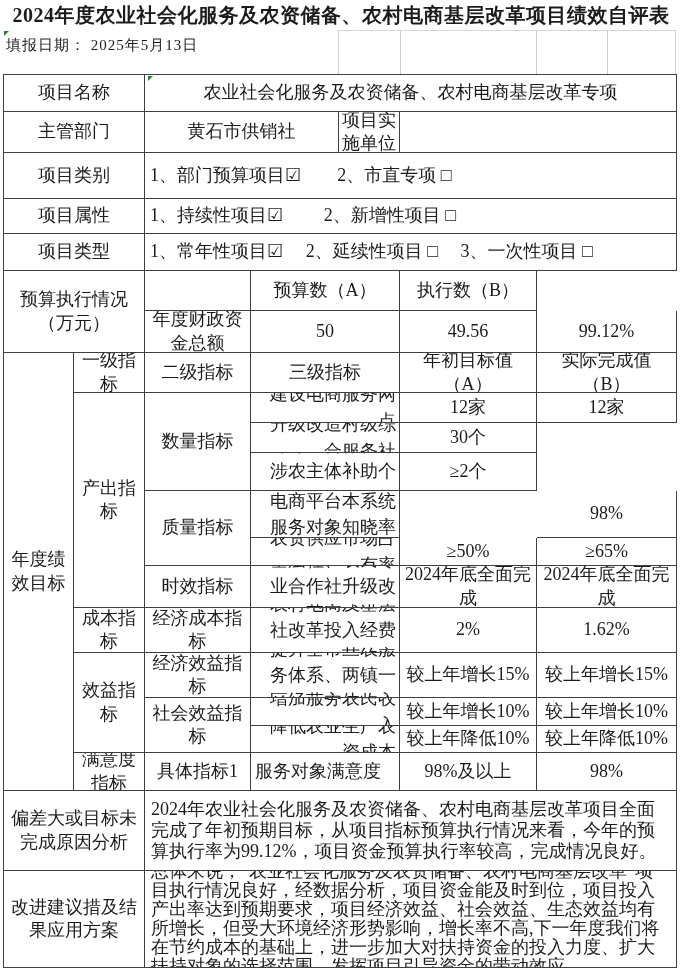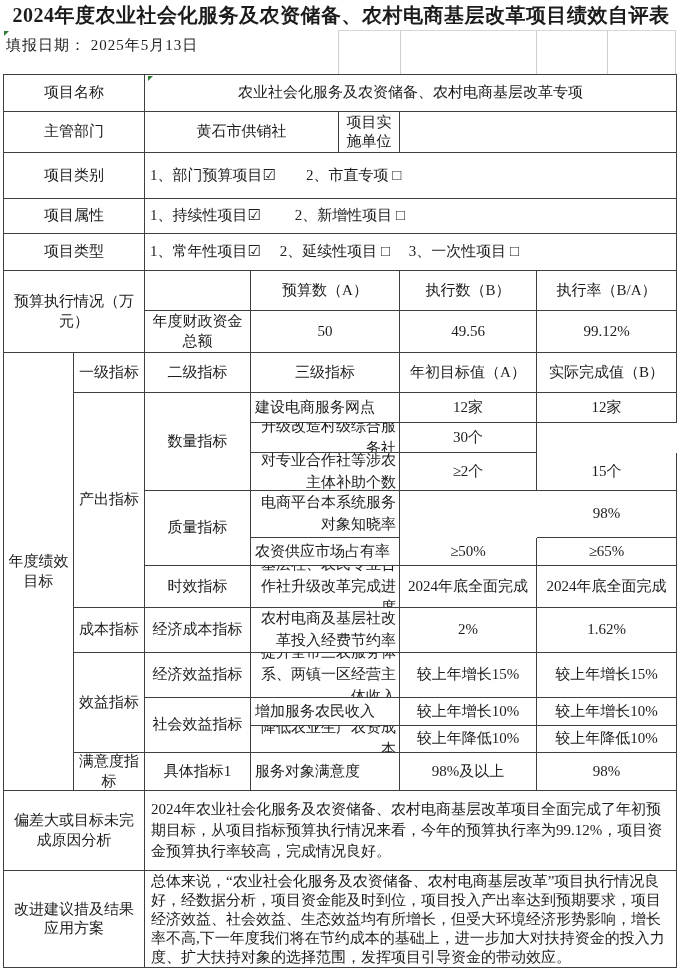--- a/index.html
+++ b/index.html
@@ -16,21 +16,21 @@
   }
   .faint-v{position:absolute;top:30px;height:44px;width:1px;background:#cfcfcf;}
   .faint-h{position:absolute;top:30px;left:338px;width:338px;height:1px;background:#d6d6d6;}
   .flag{position:absolute;width:0;height:0;border-top:5px solid #2e7d32;border-right:5px solid transparent;}
   .tbl{
     position:absolute;left:3px;top:74px;width:673px;
     display:grid;
     grid-template-columns:70px 37px 34px 106px 88px 61px 137px 140px;
     grid-template-rows:37px 41px 46px 35px 37px 40px 42px 40px 30px 30px 38px 47px 28px 42px 45px 45px 28px 27px 38px 80px 97px;
     border-top:1px solid #3f3f3f;border-left:1px solid #3f3f3f;
-    font-size:15px;line-height:1.3;
+    font-size:18px;line-height:1.3;
   }
   .cell{
     border-right:1px solid #3f3f3f;border-bottom:1px solid #3f3f3f;
     display:flex;align-items:center;justify-content:center;
     text-align:center;padding:1px 3px;box-sizing:border-box;overflow:hidden;
   }
   .left{justify-content:flex-start;text-align:left;}
   .pl5{padding-left:5px;}
   .name{justify-content:flex-start;text-align:right;padding-left:4px;line-height:1.45;}
   .para{
@@ -71,21 +71,20 @@
   <div class="cell" style="grid-area:4/1/5/4">项目属性</div>
   <div class="cell left pl5" style="grid-area:4/4/5/9">1、持续性项目☑　　 2、新增性项目 □</div>
 
   <div class="cell" style="grid-area:5/1/6/4">项目类型</div>
   <div class="cell left pl5" style="grid-area:5/4/6/9">1、常年性项目☑　 2、延续性项目 □　 3、一次性项目 □</div>
 
   <div class="cell" style="grid-area:6/1/8/4">预算执行情况（万元）</div>
   <div class="cell" style="grid-area:6/4/7/5"></div>
   <div class="cell" style="grid-area:6/5/7/7">预算数（A）</div>
   <div class="cell" style="grid-area:6/7/7/8">执行数（B）</div>
-  <div class="cell" style="grid-area:6/8/7/9">执行率（B/A）</div>
   <div class="cell" style="grid-area:7/4/8/5">年度财政资金总额</div>
   <div class="cell" style="grid-area:7/5/8/7">50</div>
   <div class="cell" style="grid-area:7/7/8/8">49.56</div>
   <div class="cell" style="grid-area:7/8/8/9">99.12%</div>
 
   <div class="cell" style="grid-area:8/1/20/2">年度绩效目标</div>
   <div class="cell" style="grid-area:8/2/9/4">一级指标</div>
   <div class="cell" style="grid-area:8/5/9/7">三级指标</div>
   <div class="cell" style="grid-area:8/4/9/5">二级指标</div>
   <div class="cell" style="grid-area:8/7/9/8">年初目标值（A）</div>
@@ -106,21 +105,20 @@
 
   <div class="cell name" style="grid-area:9/5/10/7">建设电商服务网点</div>
   <div class="cell" style="grid-area:9/7/10/8">12家</div>
   <div class="cell" style="grid-area:9/8/10/9">12家</div>
 
   <div class="cell name" style="grid-area:10/5/11/7">升级改造村级综合服务社</div>
   <div class="cell" style="grid-area:10/7/11/8">30个</div>
 
   <div class="cell name" style="grid-area:11/5/12/7">对专业合作社等涉农主体补助个数</div>
   <div class="cell" style="grid-area:11/7/12/8">≥2个</div>
-  <div class="cell" style="grid-area:11/8/12/9">15个</div>
 
   <div class="cell name" style="grid-area:12/5/13/7">电商平台本系统服务对象知晓率</div>
   <div class="cell" style="grid-area:12/8/13/9">98%</div>
 
   <div class="cell name" style="grid-area:13/5/14/7">农资供应市场占有率</div>
   <div class="cell" style="grid-area:13/7/14/8">≥50%</div>
   <div class="cell" style="grid-area:13/8/14/9">≥65%</div>
 
   <div class="cell name" style="grid-area:14/5/15/7">基层社、农民专业合作社升级改革完成进度</div>
   <div class="cell" style="grid-area:14/7/15/8">2024年底全面完成</div>

